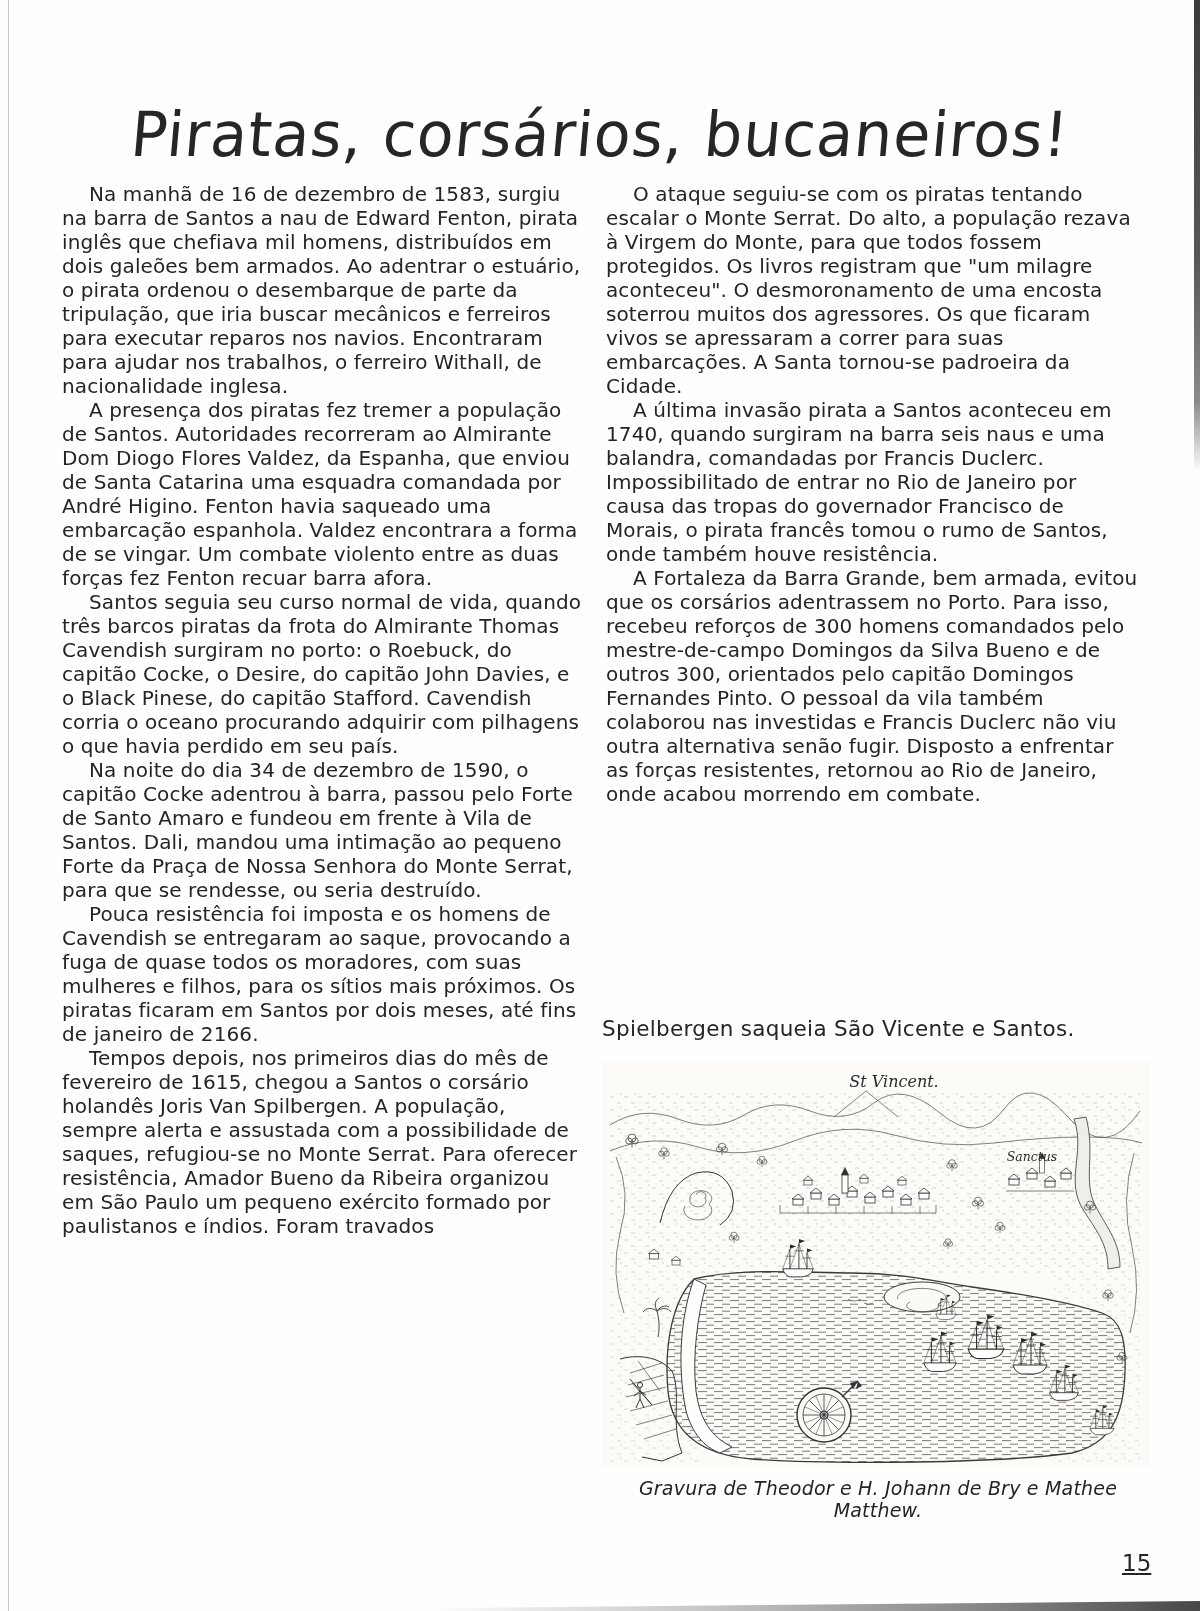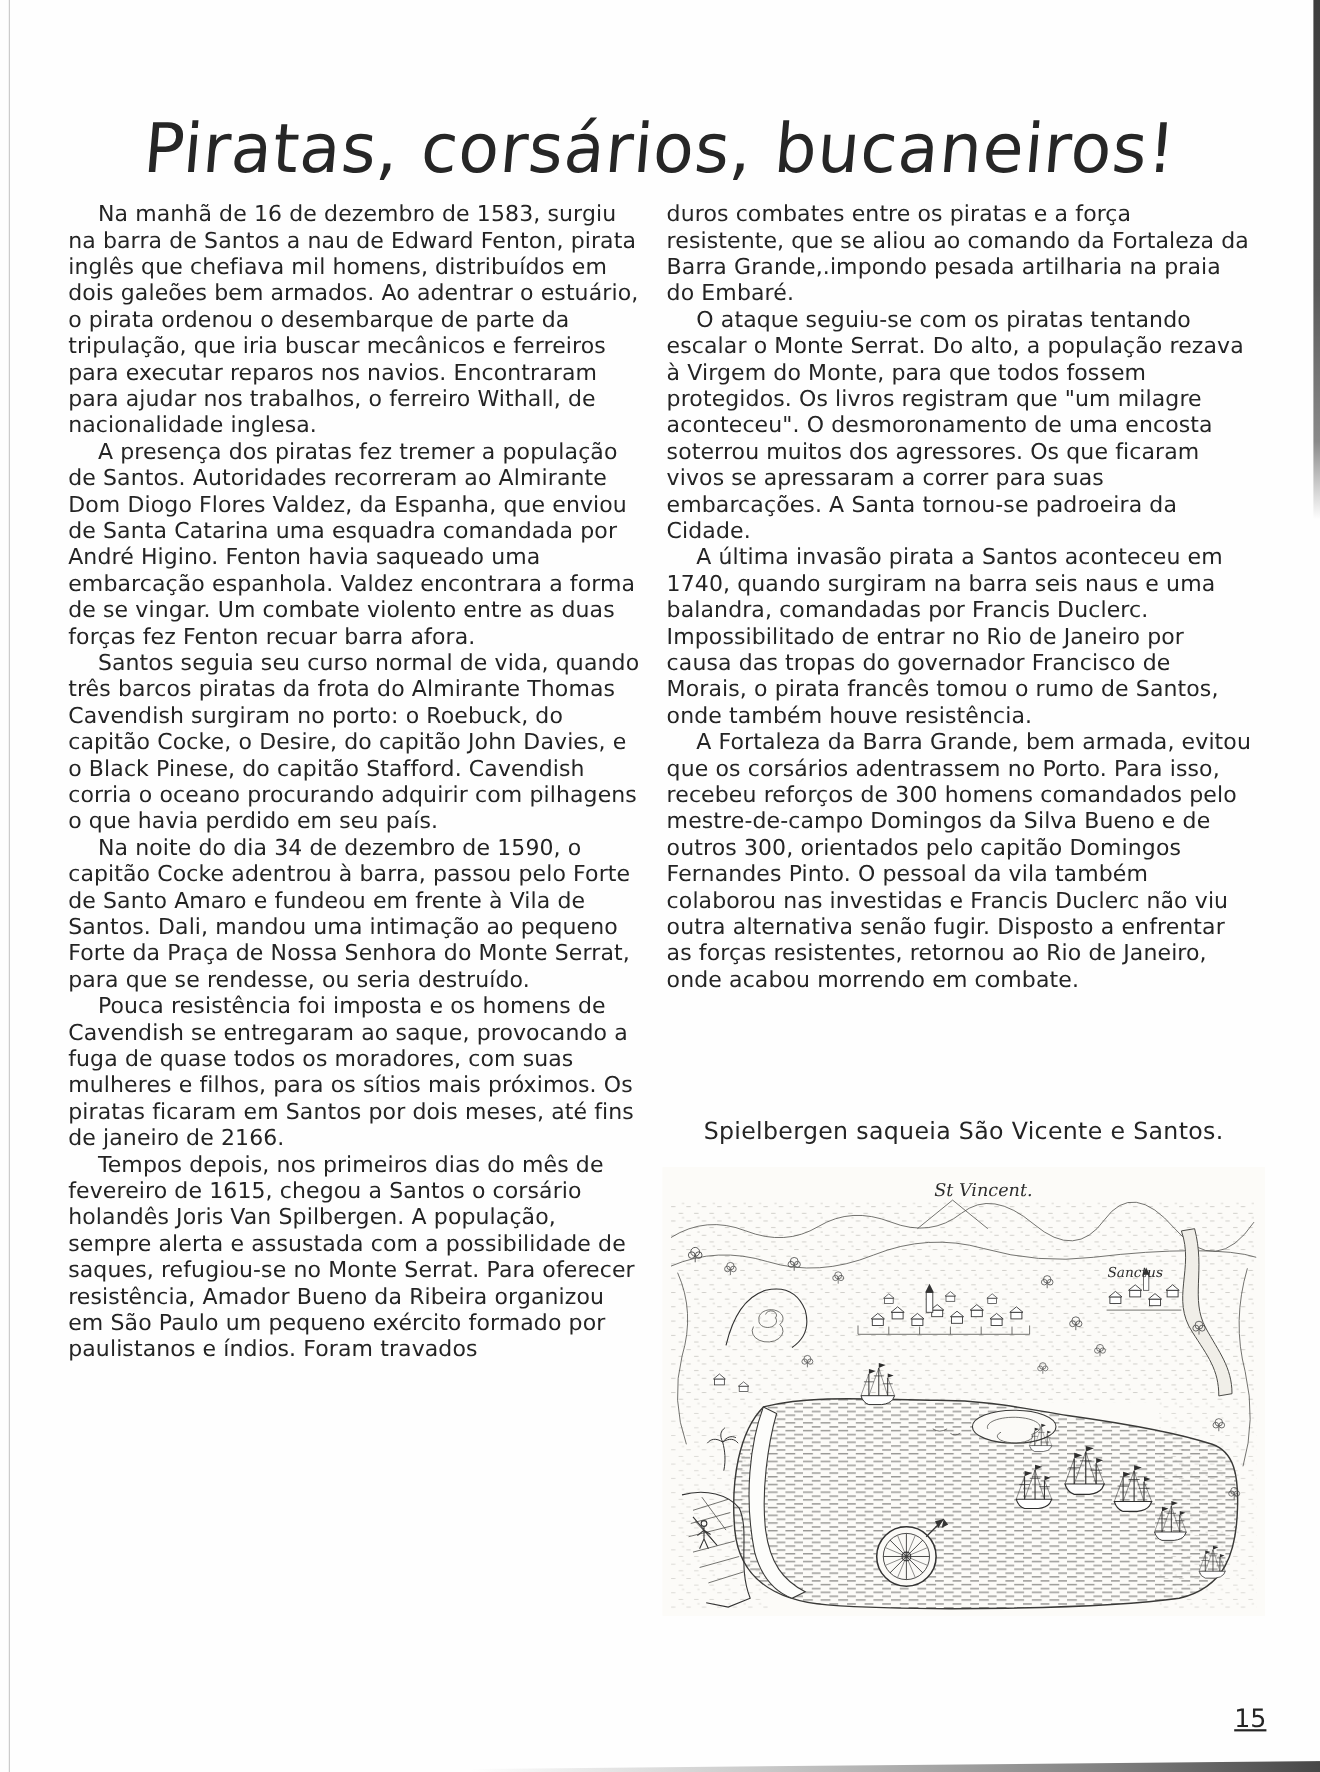--- a/index.html
+++ b/index.html
@@ -27,21 +27,21 @@
     transform:skewX(-5deg) scaleX(0.97);
   }
   
   .col { position:absolute; top:182px; font-size:20px; line-height:24px; letter-spacing:.1px; }
   .col-left  { left:62px;  width:524px; }
   .col-right { left:606px; width:534px; }
   .col p { margin:0; text-indent:27px; }
   .col p.noindent { text-indent:0; }
   
   .figure { position:absolute; left:602px; top:1016px; width:548px; }
-  .fig-caption { font-size:21.5px; text-align:center; margin:0 0 20px 0; letter-spacing:.3px; }
+  .fig-caption { font-size:21.5px; margin:0 0 20px 0; letter-spacing:.3px; }
   .engraving { display:block; width:548px; height:408px; }
   .engraving .ln { stroke:#333; fill:none; stroke-width:1; }
   .engraving .thin { stroke:#4a4a46; fill:none; stroke-width:.7; }
   .fig-credit { font-size:19px; margin:8px 0 0 4px; font-style:italic; letter-spacing:.2px; text-align:center; }
   .page-number { position:absolute; left:1122px; top:1550px; font-size:23px;text-decoration:underline; }
 </style>
 </head>
 <body>
 
 <div class="page">
@@ -55,21 +55,20 @@
   <div class="col col-left">
     <p>Na manhã de 16 de dezembro de 1583, surgiu na barra de Santos a nau de Edward Fenton, pirata inglês que chefiava mil homens, distribuídos em dois galeões bem armados. Ao adentrar o estuário, o pirata ordenou o desembarque de parte da tripulação, que iria buscar mecânicos e ferreiros para executar reparos nos navios. Encontraram para ajudar nos trabalhos, o ferreiro Withall, de nacionalidade inglesa.</p>
     <p>A presença dos piratas fez tremer a população de Santos. Autoridades recorreram ao Almirante Dom Diogo Flores Valdez, da Espanha, que enviou de Santa Catarina uma esquadra comandada por André Higino. Fenton havia saqueado uma embarcação espanhola. Valdez encontrara a forma de se vingar. Um combate violento entre as duas forças fez Fenton recuar barra afora.</p>
     <p>Santos seguia seu curso normal de vida, quando três barcos piratas da frota do Almirante Thomas Cavendish surgiram no porto: o Roebuck, do capitão Cocke, o Desire, do capitão John Davies, e o Black Pinese, do capitão Stafford. Cavendish corria o oceano procurando adquirir com pilhagens o que havia perdido em seu país.</p>
     <p>Na noite do dia 34 de dezembro de 1590, o capitão Cocke adentrou à barra, passou pelo Forte de Santo Amaro e fundeou em frente à Vila de Santos. Dali, mandou uma intimação ao pequeno Forte da Praça de Nossa Senhora do Monte Serrat, para que se rendesse, ou seria destruído.</p>
     <p>Pouca resistência foi imposta e os homens de Cavendish se entregaram ao saque, provocando a fuga de quase todos os moradores, com suas mulheres e filhos, para os sítios mais próximos. Os piratas ficaram em Santos por dois meses, até fins de janeiro de 2166.</p>
     <p>Tempos depois, nos primeiros dias do mês de fevereiro de 1615, chegou a Santos o corsário holandês Joris Van Spilbergen. A população, sempre alerta e assustada com a possibilidade de saques, refugiou-se no Monte Serrat. Para oferecer resistência, Amador Bueno da Ribeira organizou em São Paulo um pequeno exército formado por paulistanos e índios. Foram travados</p>
   </div>
 
   <div class="col col-right">
-    <p class="noindent">duros combates entre os piratas e a força resistente, que se aliou ao comando da Fortaleza da Barra Grande,.impondo pesada artilharia na praia do Embaré.</p>
     <p>O ataque seguiu-se com os piratas tentando escalar o Monte Serrat. Do alto, a população rezava à Virgem do Monte, para que todos fossem protegidos. Os livros registram que "um milagre aconteceu". O desmoronamento de uma encosta soterrou muitos dos agressores. Os que ficaram vivos se apressaram a correr para suas embarcações. A Santa tornou-se padroeira da Cidade.</p>
     <p>A última invasão pirata a Santos aconteceu em 1740, quando surgiram na barra seis naus e uma balandra, comandadas por Francis Duclerc. Impossibilitado de entrar no Rio de Janeiro por causa das tropas do governador Francisco de Morais, o pirata francês tomou o rumo de Santos, onde também houve resistência.</p>
     <p>A Fortaleza da Barra Grande, bem armada, evitou que os corsários adentrassem no Porto. Para isso, recebeu reforços de 300 homens comandados pelo mestre-de-campo Domingos da Silva Bueno e de outros 300, orientados pelo capitão Domingos Fernandes Pinto. O pessoal da vila também colaborou nas investidas e Francis Duclerc não viu outra alternativa senão fugir. Disposto a enfrentar as forças resistentes, retornou ao Rio de Janeiro, onde acabou morrendo em combate.</p>
   </div>
 
   <figure class="figure" style="margin:0">
     <figcaption class="fig-caption">Spielbergen saqueia São Vicente e Santos.</figcaption>
 
     <svg class="engraving" viewBox="0 0 548 408" aria-hidden="true">
       <defs>
@@ -210,17 +209,18 @@
         <path d="M-19,-8 L19,8 M-8,-19 L8,19 M-19,8 L19,-8 M-8,19 L8,-19" stroke="#333" stroke-width="0.5" fill="none"></path>
         <circle r="4" fill="none" stroke="#333" stroke-width="1"></circle>
         <path d="M18,-18 L34,-34" stroke="#333" stroke-width="1.2" fill="none"></path>
         <path d="M34,-34 l-2,8 l6,-3 z M34,-34 l-8,2 l3,6 z" fill="#333"></path>
       </g>
 
       <text x="292" y="26" text-anchor="middle" font-family="DejaVu Serif, serif" font-style="italic" font-size="16" fill="#2c2c2c">St Vincent.</text>
       <text x="430" y="100" text-anchor="middle" font-family="DejaVu Serif, serif" font-style="italic" font-size="12.5" fill="#2c2c2c">Sanctus</text>
     </svg>
 
+    <div class="fig-credit">Gravura de Theodor e H. Johann de Bry e Mathee Matthew.</div>
   </figure>
 
   <div class="page-number">15</div>
 
 </div>
 
 </body></html>

